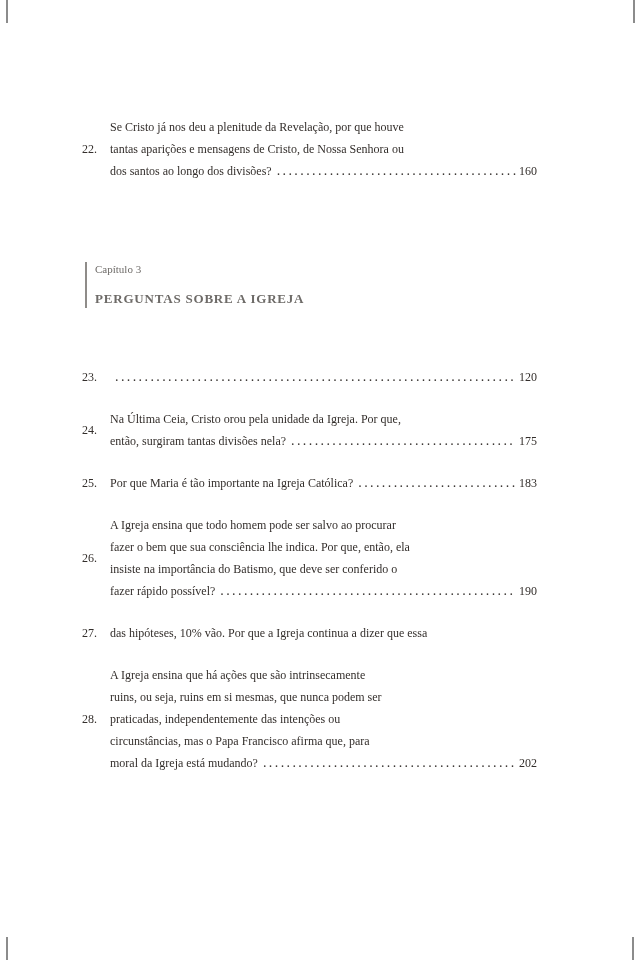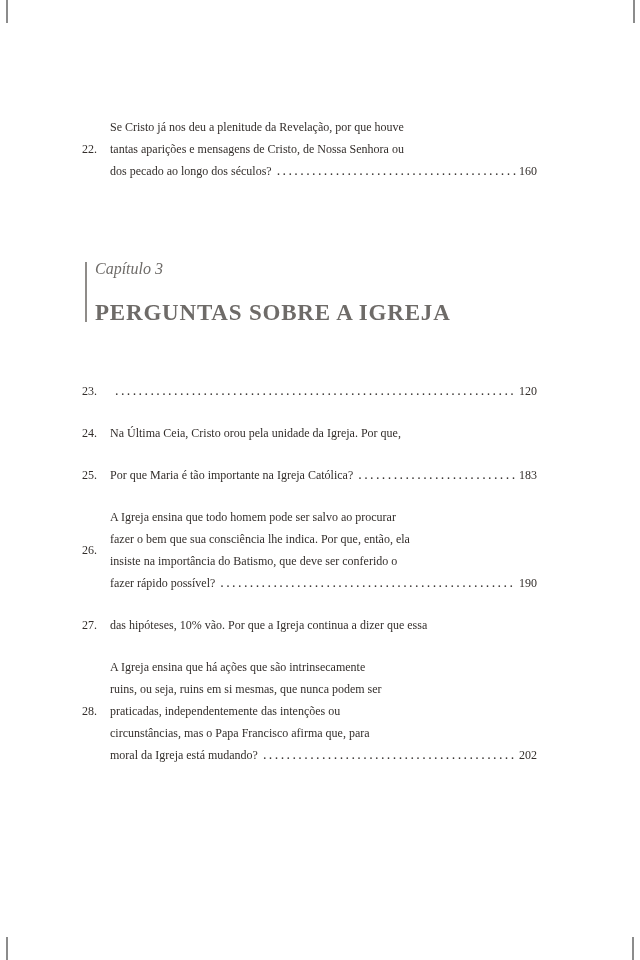--- a/index.html
+++ b/index.html
@@ -91,28 +91,27 @@
   }
   .chapter-bar {
     position: absolute;
     left: 3px;
     top: 3px;
     bottom: 3px;
     width: 2px;
     background: #8f8c89;
   }
   .chapter-label {
-    font-style: italic;
-    font-size: 16px;
+    font-size: 11px;
     line-height: 20px;
-    margin-bottom: 22px;
+    margin-bottom: 8px;
   }
   .chapter-title {
     font-weight: bold;
-    font-size: 23px;
+    font-size: 13px;
     letter-spacing: 0.8px;
     line-height: 24px;
   }
 </style>
 </head>
 <body>
 
 <div class="crop-mark crop-tl"></div>
 <div class="crop-mark crop-tr"></div>
 <div class="crop-mark crop-bl"></div>
@@ -120,21 +119,21 @@
 
 <div class="content">
 
   <div id="before-chapter">
       <div class="toc-entry">
         <span class="entry-num">22.</span>
         <div class="entry-body">
           <div class="entry-line">Se Cristo já nos deu a plenitude da Revelação, por que houve</div>
           <div class="entry-line">tantas aparições e mensagens de Cristo, de Nossa Senhora ou</div>
           <div class="entry-line last">
-            <span class="line-text">dos pecado ao longo dos séculos?</span>
+            <span class="line-text">dos santos ao longo dos divisões?</span>
             <span class="dot-leader"></span>
             <span class="entry-page">160</span>
           </div>
         </div>
       </div>
     </div>
 
   <div class="chapter-block">
     <div class="chapter-bar"></div>
     <div class="chapter-label">Capítulo 3</div>
@@ -148,20 +147,25 @@
           <div class="entry-line last">
             <span class="dot-leader"></span>
             <span class="entry-page">120</span>
           </div>
         </div>
       </div>
       <div class="toc-entry">
         <span class="entry-num">24.</span>
         <div class="entry-body">
           <div class="entry-line">Na Última Ceia, Cristo orou pela unidade da Igreja. Por que,</div>
+          <div class="entry-line last">
+            <span class="line-text">então, surgiram tantas divisões nela?</span>
+            <span class="dot-leader"></span>
+            <span class="entry-page">175</span>
+          </div>
         </div>
       </div>
       <div class="toc-entry">
         <span class="entry-num">25.</span>
         <div class="entry-body">
           <div class="entry-line last">
             <span class="line-text">Por que Maria é tão importante na Igreja Católica?</span>
             <span class="dot-leader"></span>
             <span class="entry-page">183</span>
           </div>

